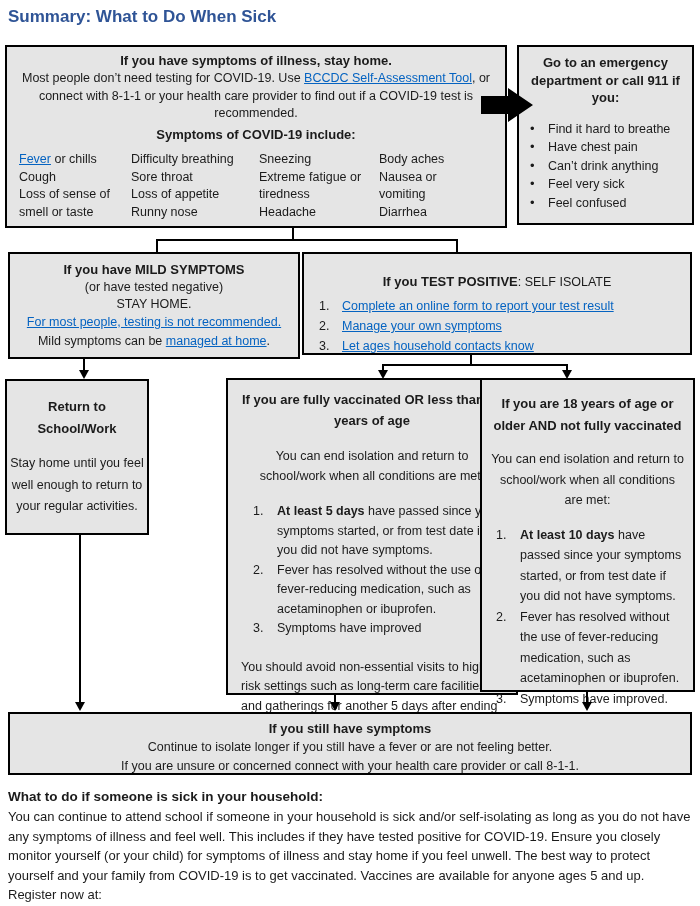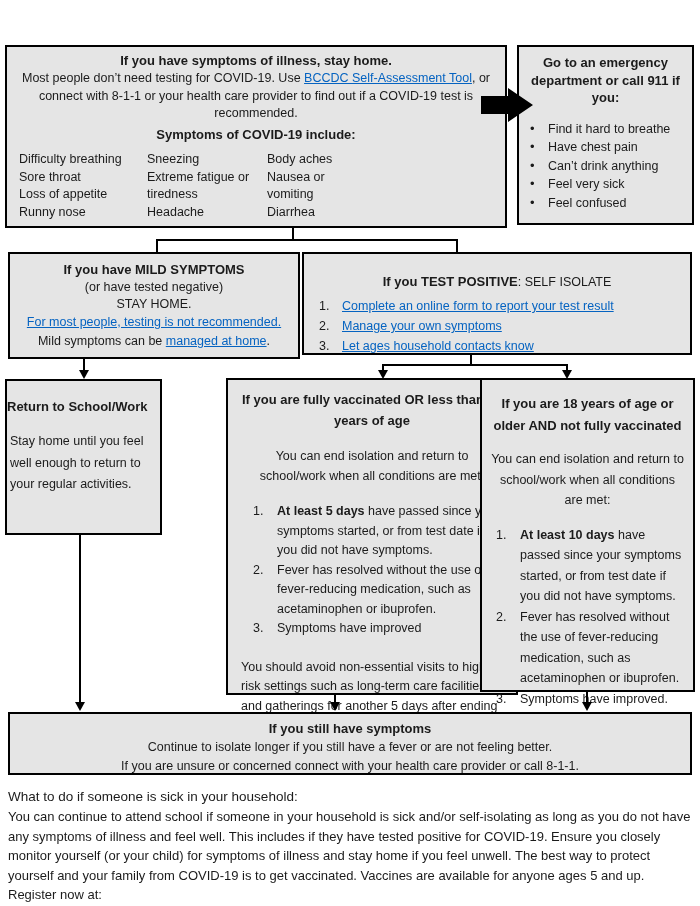--- a/index.html
+++ b/index.html
@@ -39,21 +39,21 @@
 
   
   .pos-box { left:302px; top:252px; width:390px; height:103px; }
   .pos-box .bx-head { text-align:center; margin-top:20px; font-size:12.5px; }
   .pos-box .bx-head b { font-size:13px; }
   .pos-list { margin-top:7px; }
   .pos-list .pitem { display:flex; line-height:20px; }
   .pos-list .num { width:23px; margin-left:15px; flex:none; }
 
   
-  .ret-box { left:5px; top:379px; width:157px; height:156px; }
+  .ret-box { left:5px; top:379px; width:144px; height:156px; text-align:center; }
   .ret-box .bx-head { font-weight:bold; font-size:13px; line-height:22px; margin-top:15px; }
   .ret-box .body { margin:13px 3px 0; line-height:21.5px; }
 
   
   .vac-box { left:178px; top:378px; width:292px; height:317px; padding:0 13px;margin-left:48px; }
   .vac-box .bx-head { font-weight:bold; font-size:13px; text-align:center; line-height:21px; margin-top:9px; }
   .vac-box .intro { text-align:center; margin-top:15px; line-height:20px; }
   .cond-list { margin-top:16px; }
   .cond-list .citem { display:flex; line-height:19.5px; }
   .cond-list .num { width:24px; margin-left:12px; flex:none; }
@@ -66,38 +66,44 @@
   .unv-box .cond-list { margin-top:14px; }
   .unv-box .cond-list .citem { line-height:20.5px; }
   .unv-box .cond-list .num { width:24px; margin-left:5px; }
 
   
   .still-box { left:8px; top:712px; width:684px; height:63px; text-align:center; line-height:19px; }
   .still-box .bx-head { font-weight:bold; font-size:13px; margin-top:5px; }
 
   
   .household { position:absolute; left:8px; top:789px; width:687px; font-size:13px; }
-  .household .hh-head { font-weight:normal; font-size:13.5px; }
+  .household .hh-head { font-weight:bold; font-size:13.5px; }
   .household .hh-body { margin-top:3px; line-height:19.5px; }
   .household .hh-link { display:inline-block; margin-top:0px; line-height:19.5px; }
 
   svg.overlay { position:absolute; left:0; top:0; z-index:6; pointer-events:none; }
   .fbox { z-index:2; }
 </style>
 </head>
 <body>
 
 <div class="page">
 
+  <div class="doc-title">Summary: What to Do When Sick</div>
 
   <div class="fbox top-box">
     <div class="bx-head">If you have symptoms of illness, stay home.</div>
     <div class="intro"><span>Most people don’t need testing for COVID-19. Use </span><a class="lnk">BCCDC Self-Assessment Tool</a><span>, or connect with 8-1-1 or your health care provider to find out if a COVID-19 test is recommended.</span></div>
     <div class="sub-head">Symptoms of COVID-19 include:</div>
     <div class="sym-cols">
+      <div class="sym-col c1">
+        <div><a class="lnk">Fever</a><span> or chills</span></div>
+        <div>Cough</div>
+        <div>Loss of sense of smell or taste</div>
+      </div>
       <div class="sym-col c2">
         <div>Difficulty breathing</div>
         <div>Sore throat</div>
         <div>Loss of appetite</div>
         <div>Runny nose</div>
       </div>
       <div class="sym-col c3">
         <div>Sneezing</div>
         <div>Extreme fatigue or tiredness</div>
         <div>Headache</div>

